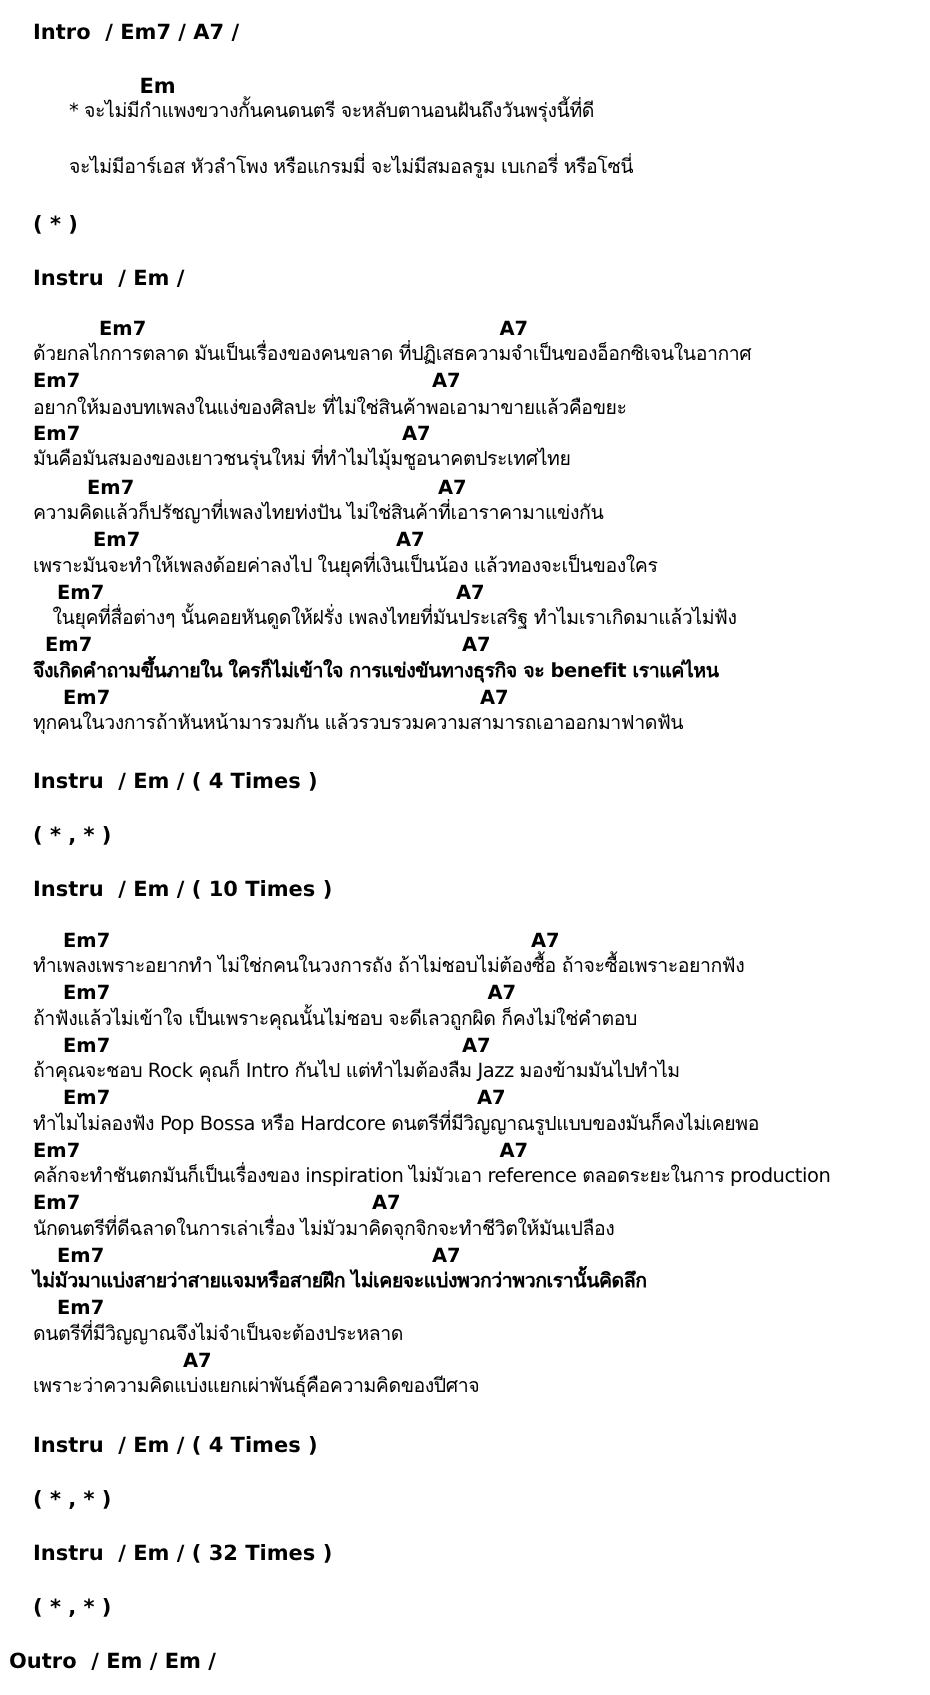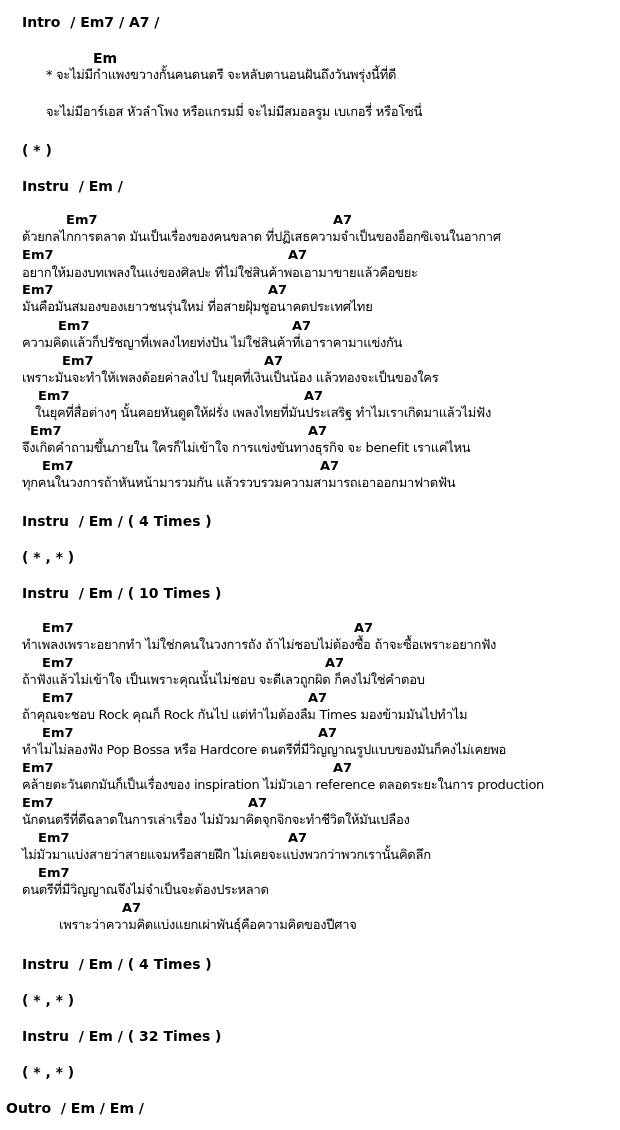--- a/index.html
+++ b/index.html
@@ -30,21 +30,21 @@
 <div class="row chordline" style="top:246px;">
   <span class="chord" style="left:22px;">Em7</span>
   <span class="chord" style="left:288px;">A7</span>
 </div>
 <div class="row lyric" style="top:252px;left:22px;margin-top:12px;">อยากให้มองบทเพลงในแง่ของศิลปะ ที่ไม่ใช่สินค้าพอเอามาขายแล้วคือขยะ</div>
 
 <div class="row chordline" style="top:281px;">
   <span class="chord" style="left:22px;">Em7</span>
   <span class="chord" style="left:268px;">A7</span>
 </div>
-<div class="row lyric" style="top:298px;left:22px;">มันคือมันสมองของเยาวชนรุ่นใหม่ ที่อสายฝุ้มชูอนาคตประเทศไทย</div>
+<div class="row lyric" style="top:298px;left:22px;">มันคือมันสมองของเยาวชนรุ่นใหม่ ที่ทำไมไมุ้มชูอนาคตประเทศไทย</div>
 
 <div class="row chordline" style="top:317px;">
   <span class="chord" style="left:58px;">Em7</span>
   <span class="chord" style="left:292px;">A7</span>
 </div>
 <div class="row lyric" style="top:334px;left:22px;">ความคิดแล้วก็ปรัชญาที่เพลงไทยท่งปัน ไม่ใช่สินค้าที่เอาราคามาแข่งกัน</div>
 
 <div class="row chordline" style="top:352px;">
   <span class="chord" style="left:62px;">Em7</span>
   <span class="chord" style="left:264px;">A7</span>
@@ -54,21 +54,21 @@
 <div class="row chordline" style="top:387px;">
   <span class="chord" style="left:38px;">Em7</span>
   <span class="chord" style="left:304px;">A7</span>
 </div>
 <div class="row lyric" style="top:404px;left:35px;">ในยุคที่สื่อต่างๆ นั้นคอยหันดูดให้ฝรั่ง เพลงไทยที่มันประเสริฐ ทำไมเราเกิดมาแล้วไม่ฟัง</div>
 
 <div class="row chordline" style="top:422px;">
   <span class="chord" style="left:30px;">Em7</span>
   <span class="chord" style="left:308px;">A7</span>
 </div>
-<div class="row lyric" style="top:439px;left:22px;">จึงเกิดคำถามขึ้นภายใน ใครก็ไม่เข้าใจ การแข่งขันทางธุรกิจ จะ benefit เราแค่ไหน</div>
+<div class="row lyric" style="top:439px;left:22px;font-weight:bold;">จึงเกิดคำถามขึ้นภายใน ใครก็ไม่เข้าใจ การแข่งขันทางธุรกิจ จะ benefit เราแค่ไหน</div>
 
 <div class="row chordline" style="top:457px;">
   <span class="chord" style="left:42px;">Em7</span>
   <span class="chord" style="left:320px;">A7</span>
 </div>
 <div class="row lyric" style="top:474px;left:22px;">ทุกคนในวงการถ้าหันหน้ามารวมกัน แล้วรวบรวมความสามารถเอาออกมาฟาดฟัน</div>
 
 <div class="row bold" style="top:512px;left:22px;">Instru  / Em / ( 4 Times )</div>
 <div class="row bold" style="top:548px;left:22px;">( * , * )</div>
 <div class="row bold" style="top:584px;left:22px;">Instru  / Em / ( 10 Times )</div>
@@ -82,53 +82,53 @@
 <div class="row chordline" style="top:654px;">
   <span class="chord" style="left:42px;">Em7</span>
   <span class="chord" style="left:325px;">A7</span>
 </div>
 <div class="row lyric" style="top:671px;left:22px;">ถ้าฟังแล้วไม่เข้าใจ เป็นเพราะคุณนั้นไม่ชอบ จะดีเลวถูกผิด ก็คงไม่ใช่คำตอบ</div>
 
 <div class="row chordline" style="top:689px;">
   <span class="chord" style="left:42px;">Em7</span>
   <span class="chord" style="left:308px;">A7</span>
 </div>
-<div class="row lyric" style="top:706px;left:22px;">ถ้าคุณจะชอบ Rock คุณก็ Rock กันไป แต่ทำไมต้องลืม Times มองข้ามมันไปทำไม</div>
+<div class="row lyric" style="top:706px;left:22px;">ถ้าคุณจะชอบ Rock คุณก็ Intro กันไป แต่ทำไมต้องลืม Jazz มองข้ามมันไปทำไม</div>
 
 <div class="row chordline" style="top:724px;">
   <span class="chord" style="left:42px;">Em7</span>
   <span class="chord" style="left:318px;">A7</span>
 </div>
 <div class="row lyric" style="top:741px;left:22px;">ทำไมไม่ลองฟัง Pop Bossa หรือ Hardcore ดนตรีที่มีวิญญาณรูปแบบของมันก็คงไม่เคยพอ</div>
 
 <div class="row chordline" style="top:759px;">
   <span class="chord" style="left:22px;">Em7</span>
   <span class="chord" style="left:333px;">A7</span>
 </div>
-<div class="row lyric" style="top:776px;left:22px;">คล้ายตะวันตกมันก็เป็นเรื่องของ inspiration ไม่มัวเอา reference ตลอดระยะในการ production</div>
+<div class="row lyric" style="top:776px;left:22px;">คล้กจะทำชันตกมันก็เป็นเรื่องของ inspiration ไม่มัวเอา reference ตลอดระยะในการ production</div>
 
 <div class="row chordline" style="top:794px;">
   <span class="chord" style="left:22px;">Em7</span>
   <span class="chord" style="left:248px;">A7</span>
 </div>
 <div class="row lyric" style="top:811px;left:22px;text-align:right;">นักดนตรีที่ดีฉลาดในการเล่าเรื่อง ไม่มัวมาคิดจุกจิกจะทำชีวิตให้มันเปลือง</div>
 
 <div class="row chordline" style="top:829px;">
   <span class="chord" style="left:38px;">Em7</span>
   <span class="chord" style="left:288px;">A7</span>
 </div>
-<div class="row lyric" style="top:846px;left:22px;">ไม่มัวมาแบ่งสายว่าสายแจมหรือสายฝึก ไม่เคยจะแบ่งพวกว่าพวกเรานั้นคิดลึก</div>
+<div class="row lyric" style="top:846px;left:22px;font-weight:bold;">ไม่มัวมาแบ่งสายว่าสายแจมหรือสายฝึก ไม่เคยจะแบ่งพวกว่าพวกเรานั้นคิดลึก</div>
 
 <div class="row chordline" style="top:864px;">
   <span class="chord" style="left:38px;">Em7</span>
 </div>
 <div class="row lyric" style="top:881px;left:22px;">ดนตรีที่มีวิญญาณจึงไม่จำเป็นจะต้องประหลาด</div>
 
 <div class="row chordline" style="top:899px;">
   <span class="chord" style="left:122px;">A7</span>
 </div>
-<div class="row lyric" style="top:916px;left:22px;margin-left:37px;">เพราะว่าความคิดแบ่งแยกเผ่าพันธุ์คือความคิดของปีศาจ</div>
+<div class="row lyric" style="top:916px;left:22px;">เพราะว่าความคิดแบ่งแยกเผ่าพันธุ์คือความคิดของปีศาจ</div>
 
 <div class="row bold" style="top:955px;left:22px;">Instru  / Em / ( 4 Times )</div>
 <div class="row bold" style="top:991px;left:22px;">( * , * )</div>
 <div class="row bold" style="top:1027px;left:22px;">Instru  / Em / ( 32 Times )</div>
 <div class="row bold" style="top:1063px;left:22px;">( * , * )</div>
 <div class="row bold" style="top:1099px;left:6px;">Outro  / Em / Em /</div>
 
 </body></html>

